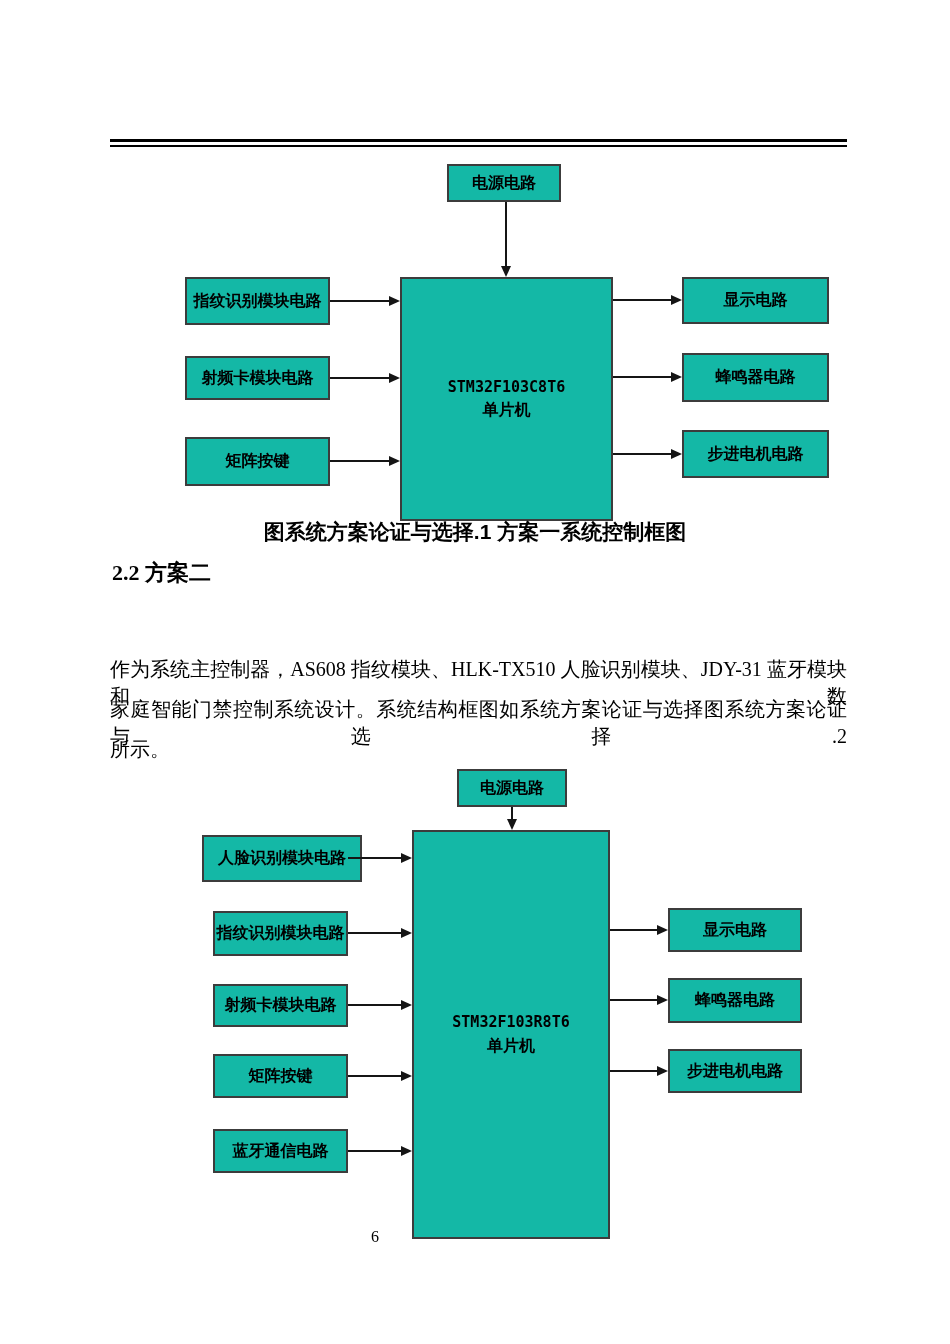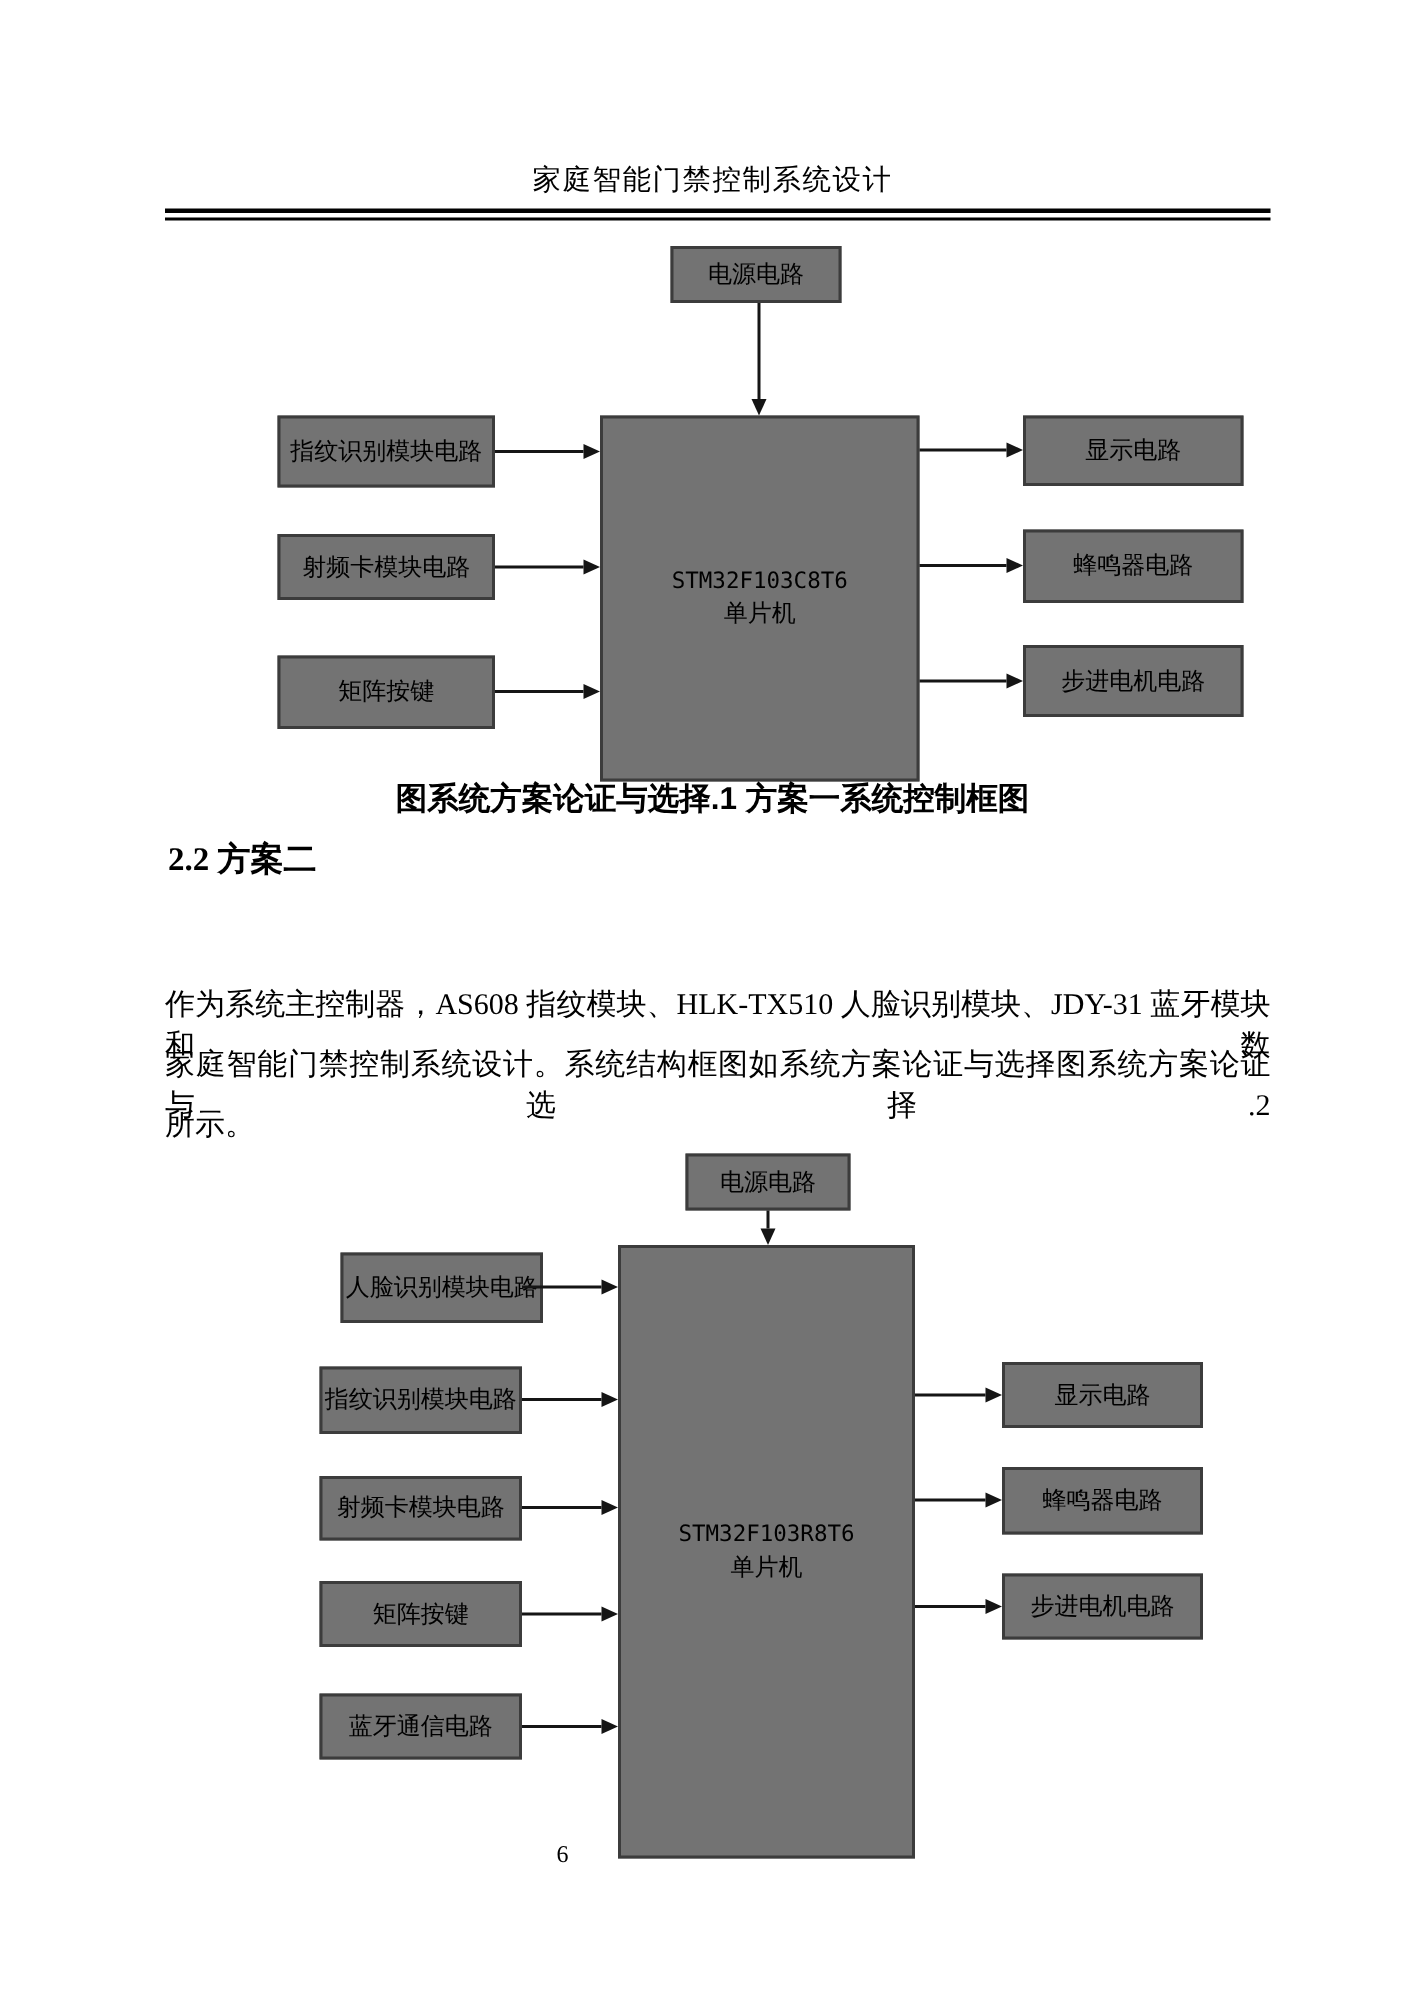--- a/index.html
+++ b/index.html
@@ -12,24 +12,25 @@
   #header-title {
     position:absolute; top:107px; left:0; width:950px;
     text-align:center; font-size:19px; letter-spacing:1px;
   }
   #header-rule {
     position:absolute; left:110px; top:139px; width:737px; height:3px;
     border-top:3px solid #000; border-bottom:2px solid #000;
   }
   
   .dbox {
-    position:absolute; border:2px solid #3c3c3c; background:#737373;
+    position:absolute; border:2px solid #3c3c3c; background:#14b8a6;
     display:flex; align-items:center; justify-content:center;
     font-size:16px; text-align:center; box-sizing:border-box;
     font-family:"Liberation Serif", serif;
+    font-weight:bold;
   }
   .chipbox { flex-direction:column; line-height:1.45; }
   .chipname { font-family:"DejaVu Sans Mono", monospace; font-size:15px; }
   
   .h-arrow { position:absolute; height:0; border-top:2px solid #151515; }
   .h-arrow::after {
     content:""; position:absolute; right:-11px; top:-6px; width:0; height:0;
     border-left:11px solid #151515; border-top:5px solid transparent; border-bottom:5px solid transparent;
   }
   .v-arrow { position:absolute; width:0; border-left:2px solid #151515; }
@@ -52,21 +53,20 @@
   .just { white-space:normal; text-align:justify; text-align-last:justify; text-justify:inter-ideograph; }
   #page-num {
     position:absolute; top:1228px; left:340px; width:70px; text-align:center; font-size:16px;
   }
 </style>
 </head>
 <body>
 
 <div id="page">
 
-  <div id="header-title">家庭智能门禁控制系统设计</div>
   <div id="header-rule"></div>
 
   <div>
     <div class="dbox" style="left:447px; top:164px; width:114px; height:38px;">电源电路</div>
 
     <div class="v-arrow" style="left:505px; top:202px; height:64px;"></div>
 
     <div class="dbox chipbox" style="left:400px; top:277px; width:213px; height:244px;">
       <div class="chipname">STM32F103C8T6</div>
       <div>单片机</div>
@@ -100,21 +100,21 @@
   <div>
     <div class="dbox" style="left:457px; top:769px; width:110px; height:38px;">电源电路</div>
 
     <div class="v-arrow" style="left:511px; top:807px; height:12px;"></div>
 
     <div class="dbox chipbox" style="left:412px; top:830px; width:198px; height:409px;">
       <div class="chipname">STM32F103R8T6</div>
       <div>单片机</div>
     </div>
 
-    <div class="dbox" style="left:227px; top:835px; width:135px; height:47px;">人脸识别模块电路</div>
+    <div class="dbox" style="left:202px; top:835px; width:160px; height:47px;">人脸识别模块电路</div>
     <div class="dbox" style="left:213px; top:911px; width:135px; height:45px;">指纹识别模块电路</div>
     <div class="dbox" style="left:213px; top:984px; width:135px; height:43px;">射频卡模块电路</div>
     <div class="dbox" style="left:213px; top:1054px; width:135px; height:44px;">矩阵按键</div>
     <div class="dbox" style="left:213px; top:1129px; width:135px; height:44px;">蓝牙通信电路</div>
 
     <div class="h-arrow" style="left:348px; top:857px; width:53px;"></div>
     <div class="h-arrow" style="left:348px; top:932px; width:53px;"></div>
     <div class="h-arrow" style="left:348px; top:1004px; width:53px;"></div>
     <div class="h-arrow" style="left:348px; top:1075px; width:53px;"></div>
     <div class="h-arrow" style="left:348px; top:1150px; width:53px;"></div>

